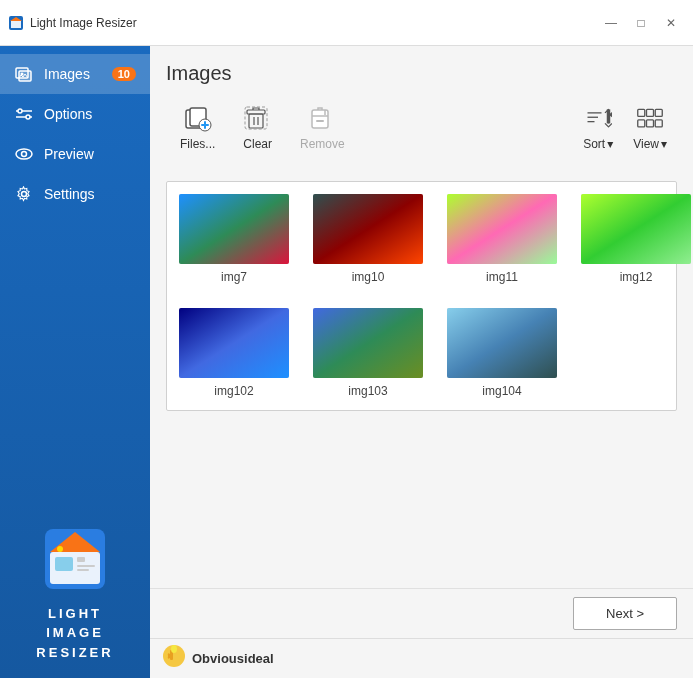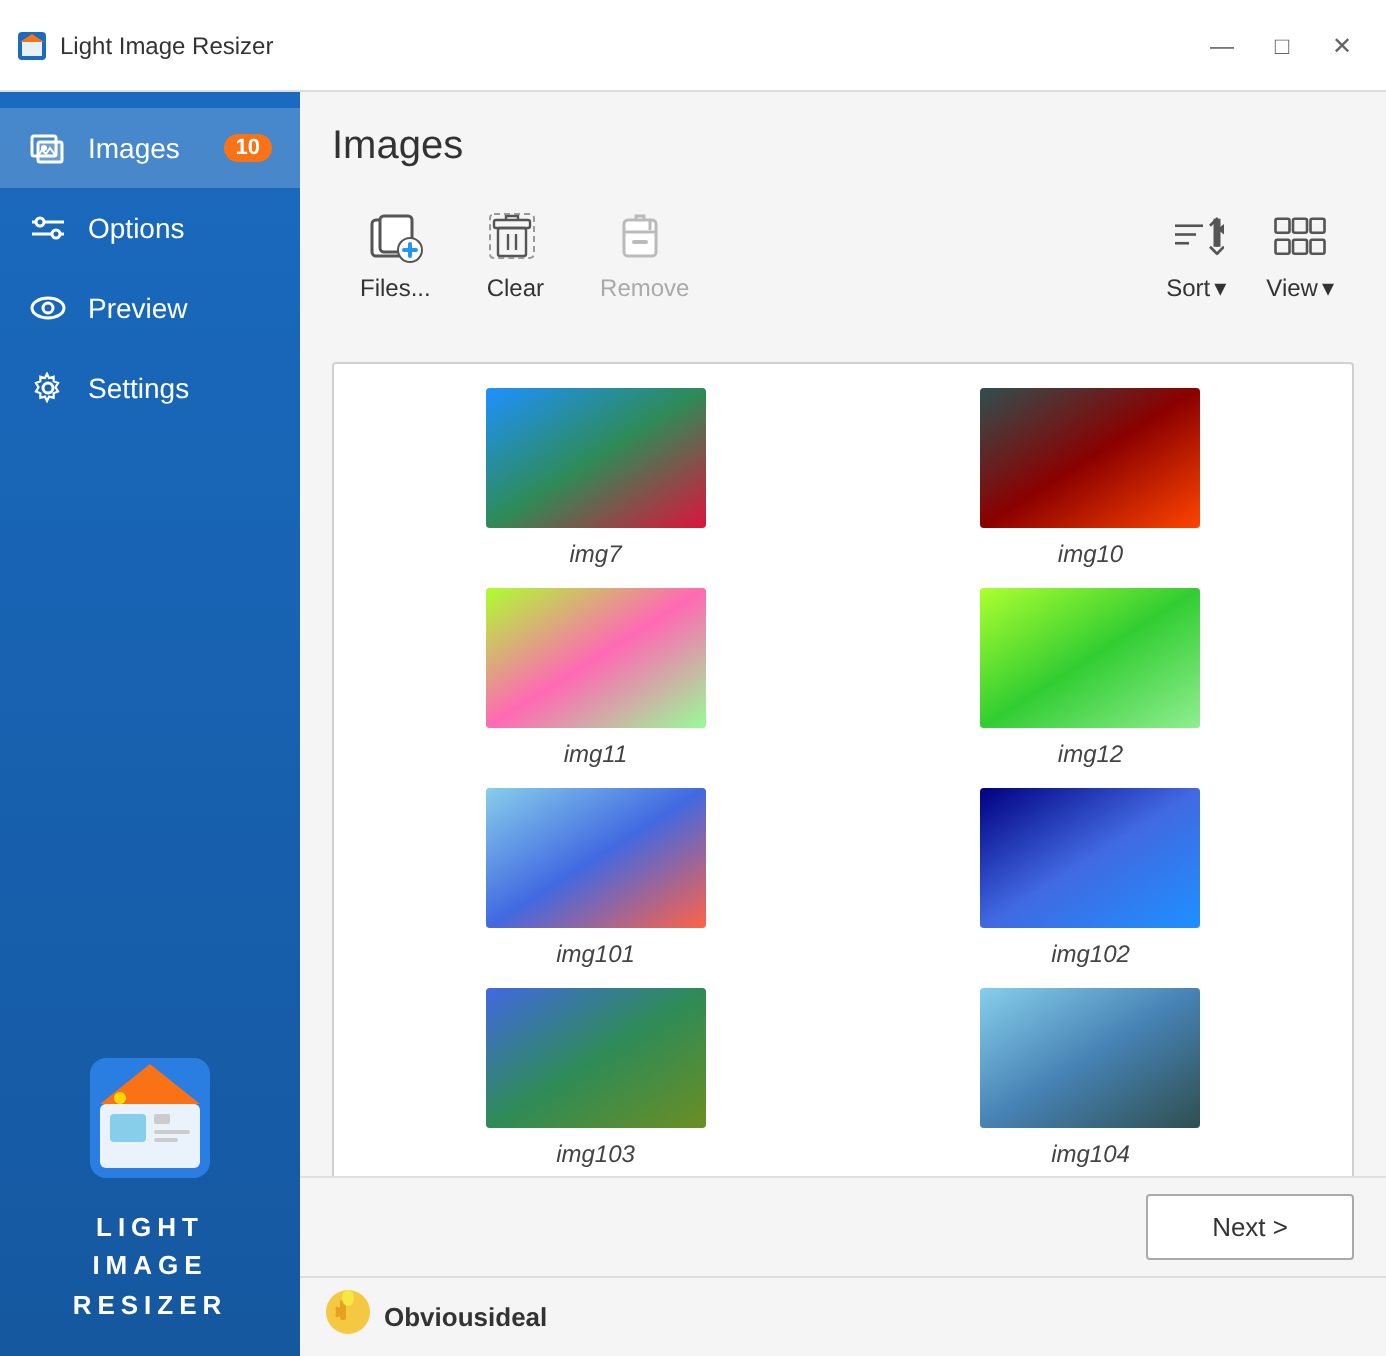--- a/index.html
+++ b/index.html
@@ -170,23 +170,22 @@
 
     
     .image-grid-container {
       border: 1px solid #d0d0d0;
       background: white;
       border-radius: 2px;
       padding: 12px;
     }
     .image-grid {
       display: grid;
-      grid-template-columns: repeat(2, 1fr);
-      gap: 10px;
-      font-style: italic;
+      grid-template-columns: repeat(5, 1fr);
+      gap: 24px;
     }
     .image-item {
       display: flex;
       flex-direction: column;
       align-items: center;
       cursor: pointer;
     }
     .image-thumb {
       width: 110px;
       height: 70px;

